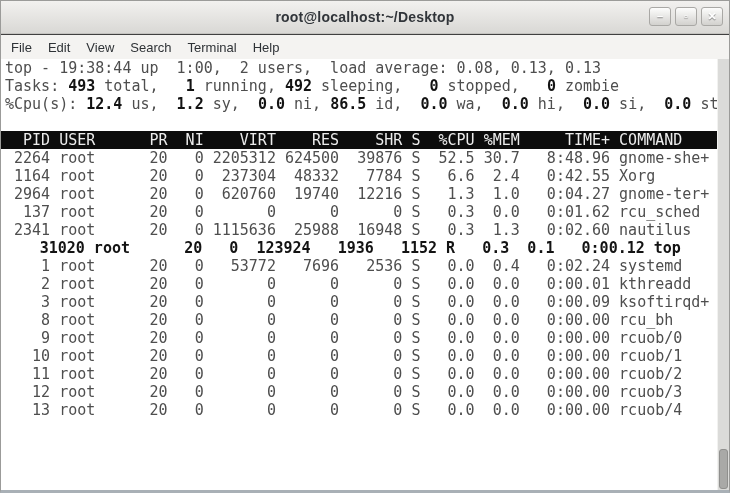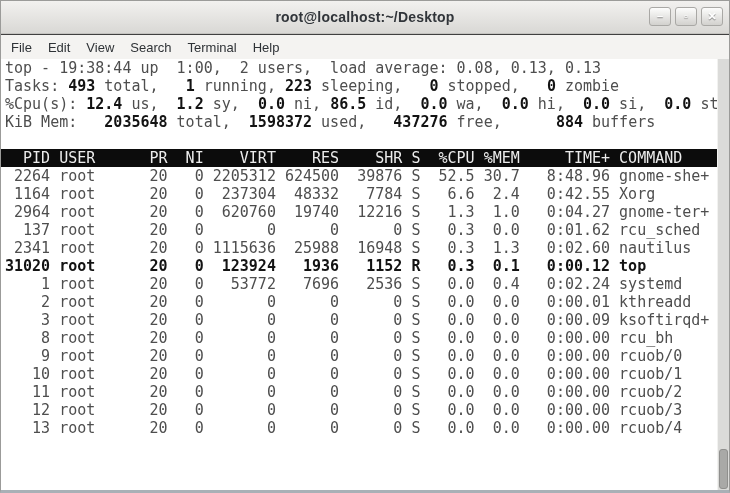--- a/index.html
+++ b/index.html
@@ -51,21 +51,21 @@
   }
   .term-lines {
     position:absolute; top:0; left:0; right:12px; bottom:0;
     font-family:"DejaVu Sans Mono", monospace;
     font-size:15px; color:#4e4e4e;
   }
   .line {
     white-space:pre; height:18px; line-height:18px; padding-left:4px;
     overflow:hidden;
   }
-  .line .b, .line.b { font-weight:bold; color:#131313; }
+  .line .b, .line.b { font-weight:bold; color:#131313;text-align:right; }
   .line.hdr {
     background:#0c0c0c; color:#ececec; font-weight:normal;
   }
   
   .scrollbar {
     position:absolute; top:0; right:0; bottom:0; width:12px;
     background:#dbdbd9; border-left:1px solid #f2f2f0;
   }
   .scroll-thumb {
     position:absolute; left:1px; right:1px; bottom:1px; height:40px;
@@ -97,23 +97,22 @@
     <span class="menu-item">Edit</span>
     <span class="menu-item">View</span>
     <span class="menu-item">Search</span>
     <span class="menu-item">Terminal</span>
     <span class="menu-item">Help</span>
   </div>
 
   <div class="terminal">
     <div class="term-lines">
         <div class="line"><span>top - 19:38:44 up  1:00,  2 users,  load average: 0.08, 0.13, 0.13</span></div>
-        <div class="line"><span>Tasks: </span><span class="b">493</span><span> total,   </span><span class="b">1</span><span> running, </span><span class="b">223</span><span> sleeping,   </span><span class="b">0</span><span> stopped,   </span><span class="b">0</span><span> zombie</span></div>
+        <div class="line"><span>Tasks: </span><span class="b">493</span><span> total,   </span><span class="b">1</span><span> running, </span><span class="b">492</span><span> sleeping,   </span><span class="b">0</span><span> stopped,   </span><span class="b">0</span><span> zombie</span></div>
         <div class="line"><span>%Cpu(s): </span><span class="b">12.4</span><span> us,  </span><span class="b">1.2</span><span> sy,  </span><span class="b">0.0</span><span> ni, </span><span class="b">86.5</span><span> id,  </span><span class="b">0.0</span><span> wa,  </span><span class="b">0.0</span><span> hi,  </span><span class="b">0.0</span><span> si,  </span><span class="b">0.0</span><span> st</span></div>
-        <div class="line"><span>KiB Mem:   </span><span class="b">2035648</span><span> total,  </span><span class="b">1598372</span><span> used,   </span><span class="b">437276</span><span> free,      </span><span class="b">884</span><span> buffers</span></div>
         <div class="line"> </div>
         <div class="line hdr">  PID USER      PR  NI    VIRT    RES    SHR S  %CPU %MEM     TIME+ COMMAND</div>
         <div class="line"> 2264 root      20   0 2205312 624500  39876 S  52.5 30.7   8:48.96 gnome-she+</div>
         <div class="line"> 1164 root      20   0  237304  48332   7784 S   6.6  2.4   0:42.55 Xorg   </div>
         <div class="line"> 2964 root      20   0  620760  19740  12216 S   1.3  1.0   0:04.27 gnome-ter+</div>
         <div class="line">  137 root      20   0       0      0      0 S   0.3  0.0   0:01.62 rcu_sched</div>
         <div class="line"> 2341 root      20   0 1115636  25988  16948 S   0.3  1.3   0:02.60 nautilus</div>
         <div class="line b">31020 root      20   0  123924   1936   1152 R   0.3  0.1   0:00.12 top    </div>
         <div class="line">    1 root      20   0   53772   7696   2536 S   0.0  0.4   0:02.24 systemd</div>
         <div class="line">    2 root      20   0       0      0      0 S   0.0  0.0   0:00.01 kthreadd</div>

